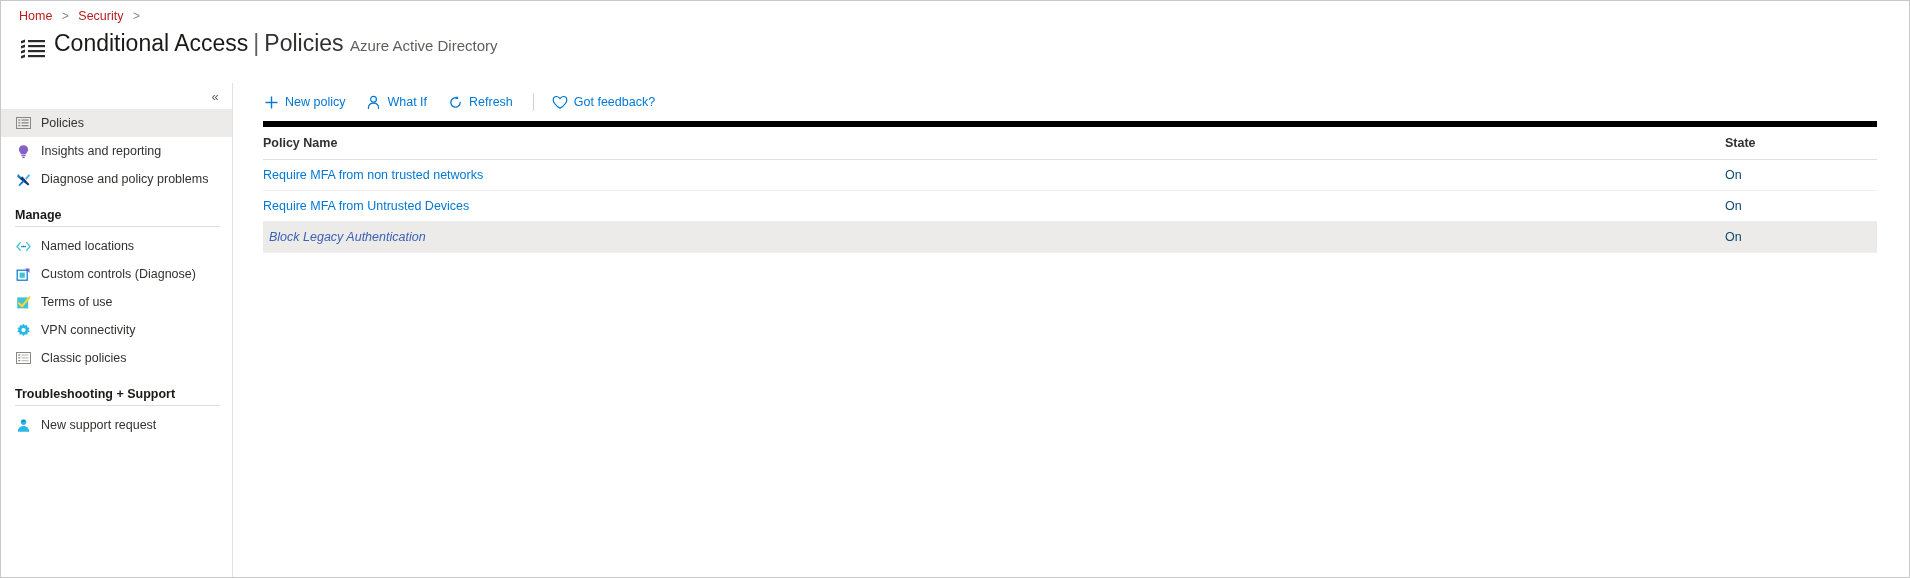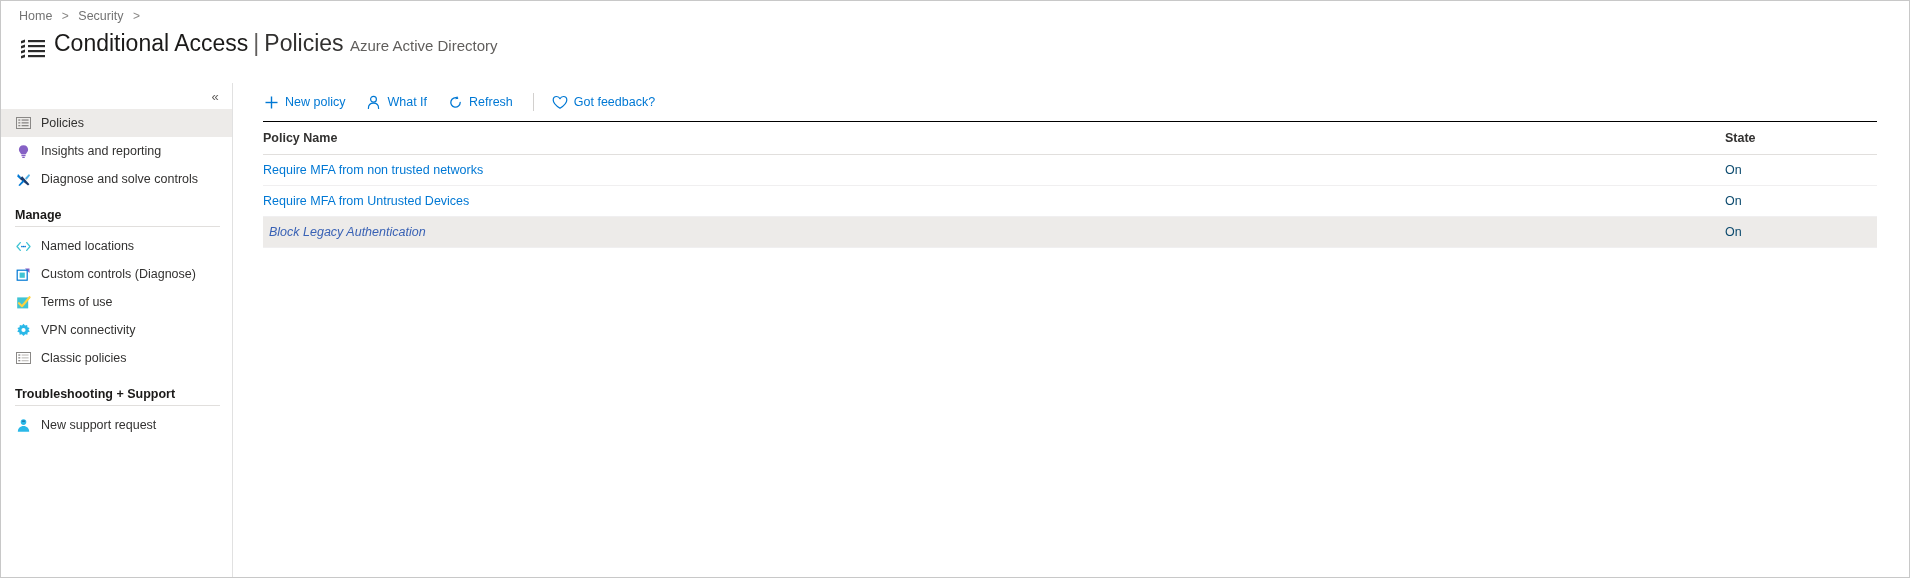--- a/index.html
+++ b/index.html
@@ -18,21 +18,21 @@
   }
 
   
   .breadcrumb {
     position: absolute;
     left: 18px; top: 8px;
     font-size: 12.5px;
     color: #0078d4;
     white-space: nowrap;
   }
-  .breadcrumb .crumb { color: #737373; cursor: pointer; }
+  .breadcrumb .crumb { color: #b91c1c; cursor: pointer; }
   .breadcrumb .sep { color: #8a8886; margin: 0 6px; font-size: 12px; }
 
   
   .page-head {
     position: absolute;
     left: 18px; top: 28px;
     display: flex;
     align-items: flex-start;
   }
   .head-icon {
@@ -157,21 +157,21 @@
 
   
   .table-wrap { padding: 0 34px 0 30px; }
   .tbl { width: 100%; border-collapse: collapse; }
   .tbl thead th {
     text-align: left;
     font-size: 12.5px;
     font-weight: bold;
     color: #323130;
     padding: 9px 0 9px 0;
-    border-top: 1px solid #000000;
+    border-top: 6px solid #000000;
     border-bottom: 1px solid #e1dfdd;
     white-space: nowrap;
   }
   .tbl thead th.state-col,
   .tbl tbody td.state-col {
     text-align: left;
     width: 160px;
     padding-left: 8px;
   }
   .tbl tbody td {
@@ -258,21 +258,21 @@
 
         <div class="nav-item">
           <span class="ico">
             <svg width="15" height="15" viewBox="0 0 15 15">
               <path d="M2 2 L5.2 5.2 L3.6 6.8 L1.2 4.4 Z" fill="#0078d4"></path>
               <path d="M3.6 6.8 L12 13.6 L13.4 12.2 L6.2 4.2 Z" fill="#1b3a6b"></path>
               <path d="M13 2 L9 6.2 L10.6 7.8 L14 3.4 Z" fill="#50b0e8"></path>
               <path d="M2.4 13.2 L7 8 L8.4 9.4 L3.8 14 Z" fill="#0078d4"></path>
             </svg>
           </span>
-          <span>Diagnose and solve controls</span>
+          <span>Diagnose and policy problems</span>
         </div>
       </div>
 
       <div class="nav-group">Manage</div>
       <div class="nav-rule"></div>
 
       <div class="nav-item">
         <span class="ico">
           <svg width="15" height="15" viewBox="0 0 15 15">
             <path d="M4.3 3.6 L1 7.5 L4.3 11.4" fill="none" stroke="#40c4d4" stroke-width="1.3" stroke-linecap="round" stroke-linejoin="round"></path>

